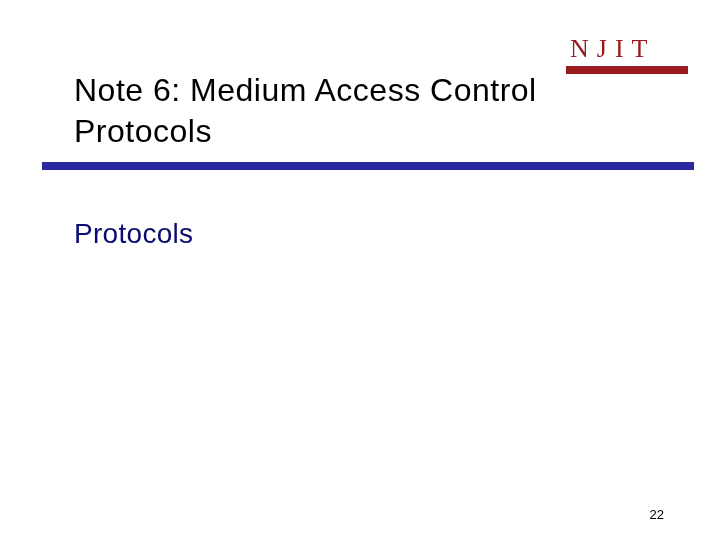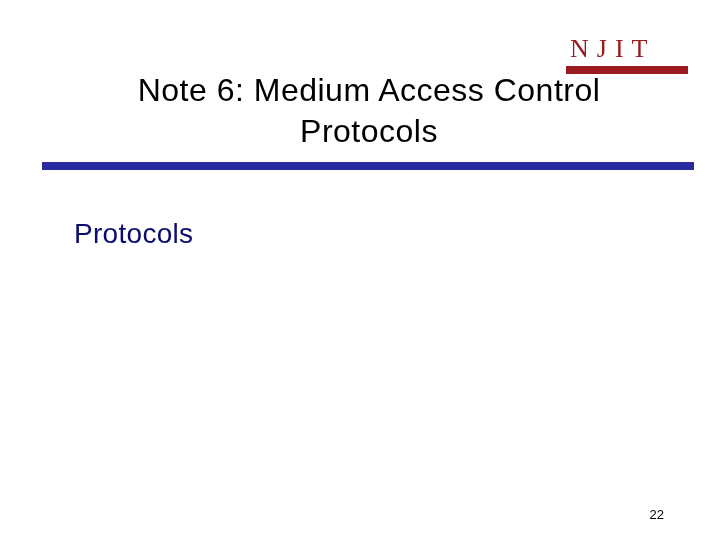--- a/index.html
+++ b/index.html
@@ -32,21 +32,20 @@
     }
     .title {
       position: absolute;
       top: 58px;
       left: 62px;
       right: 60px;
       font-size: 32px;
       color: #000;
       line-height: 1.28;
       letter-spacing: 0.5px;
-      text-align: center;
     }
     .rule {
       position: absolute;
       top: 154px;
       left: 34px;
       right: 34px;
       height: 3px;
       background: #2a2aa0;
     }
     .subtitle {

